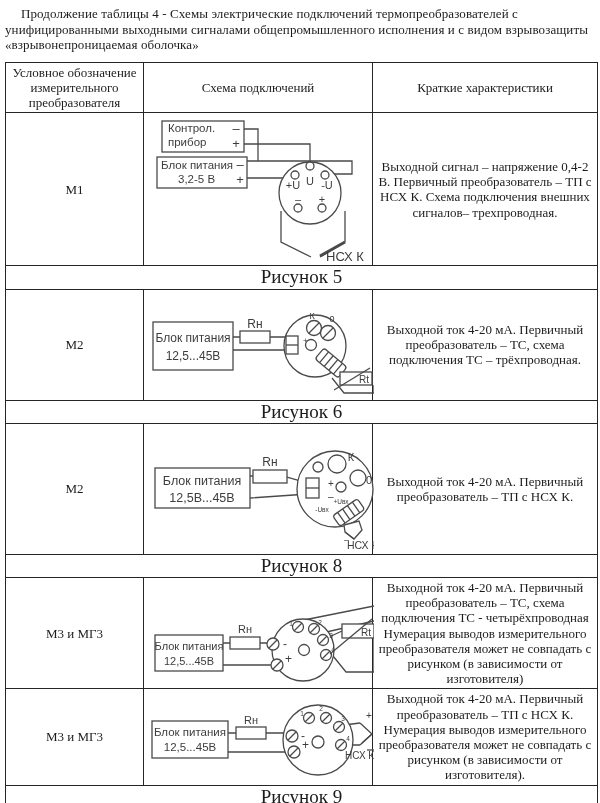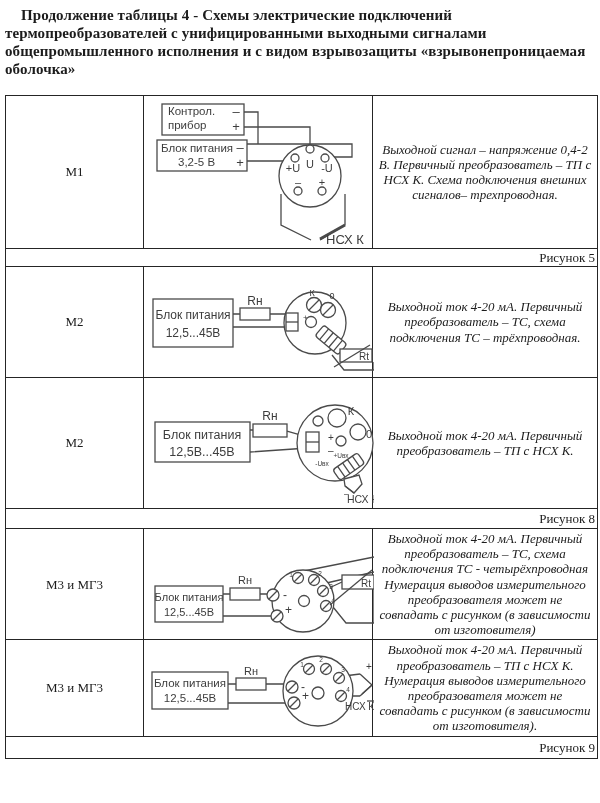--- a/index.html
+++ b/index.html
@@ -3,52 +3,57 @@
 <meta charset="utf-8">
 <style>
   * { margin:0; padding:0; box-sizing:border-box; }
   html,body { background:#fff; }
   body {
     width:600px; height:803px; overflow:hidden;
     font-family:"Liberation Serif", serif; color:#1c1c1c;
   }
   .page { padding:6px 5px 0 5px; }
   .doc-title {
-    font-weight:bold; font-size:15px; line-height:1.2;
-    text-indent:16px; margin-bottom:17px; letter-spacing:0.1px;
+    font-weight:normal; font-size:13px; line-height:1.2;
+    text-indent:16px; margin-bottom:9px; letter-spacing:0.1px;
   }
   table.conn { border-collapse:collapse; width:592px; table-layout:fixed; }
   table.conn td {
     border:1.6px solid #252525; text-align:center; vertical-align:middle;
     font-size:13px; line-height:1.17; padding:2px 4px;
   }
   td.designation { font-size:13.5px; }
   td.diagram { padding:0; }
-  td.chars { padding:2px 6px;font-style:italic; }
-  tr.caption-row td { padding:0 2px; font-size:13px;text-align:right; }
+  td.chars { padding:2px 6px; }
+  tr.caption-row td { padding:0 2px; font-size:19px; }
   svg { display:block; }
   svg text { font-family:"Liberation Sans", sans-serif; fill:#3d3d3d; }
   .d-stroke { stroke:#4a4a4a; fill:none; stroke-width:1.3; }
   .d-fill { fill:#ffffff; stroke:#4a4a4a; stroke-width:1.3; }
 </style>
 </head>
 <body>
 
 <div class="page">
 
   <p class="doc-title">Продолжение таблицы 4 - Схемы электрические подключений термопреобразователей с унифицированными выходными сигналами общепромышленного исполнения и с видом взрывозащиты «взрывонепроницаемая оболочка»</p>
 
   <table class="conn">
     <colgroup>
         <col style="width:138px">
         <col style="width:229px">
         <col style="width:225px">
       </colgroup>
 
     <tbody>
+        <tr style="height:46px">
+      <td>Условное обозначение измерительного преобразователя</td>
+      <td>Схема подключений</td>
+      <td>Краткие характеристики</td>
+    </tr>
 
     <tr style="height:150px">
       <td class="designation">М1</td>
       <td class="diagram">
         <svg width="226" height="148" viewBox="0 0 226 148">
           <g class="d-stroke">
             <path d="M96,14 H110 V46 M99,46 H204 V59 H181 M96,29 H162 V47 M99,63 H143"></path>
           </g>
           <rect class="d-fill" x="14" y="6" width="82" height="31"></rect>
           <text x="20" y="17" font-size="11.5">Контрол.</text>
@@ -115,20 +120,23 @@
             <rect class="d-fill" x="168" y="64" width="30" height="14" rx="3"></rect>
             <path class="d-stroke" d="M174,64 V78 M180,64 V78 M186,64 V78 M192,64 V78"></path>
           </g>
           <rect class="d-fill" x="192" y="80" width="32" height="13"></rect>
           <path class="d-stroke" d="M186,98 L222,76"></path>
           <text x="216" y="91" font-size="10" text-anchor="middle">Rt</text>
         </svg>
       </td>
       <td class="chars">Выходной ток 4-20 мА. Первичный преобразователь – ТС, схема подключения ТС – трёхпроводная.</td>
     </tr>
+    <tr class="caption-row" style="height:17px">
+      <td colspan="3">Рисунок 6</td>
+    </tr>
 
     <tr style="height:130px">
       <td class="designation">М2</td>
       <td class="diagram">
         <svg width="226" height="126" viewBox="0 0 226 126">
           <g class="d-stroke">
             <path d="M102,50 H105 M139,51 L160,57 M102,72 L160,68 M171,57 H176 M171,68 H176"></path>
           </g>
           <rect class="d-fill" x="7" y="42" width="95" height="40"></rect>
           <text x="54" y="59" font-size="12.5" text-anchor="middle">Блок питания</text>

